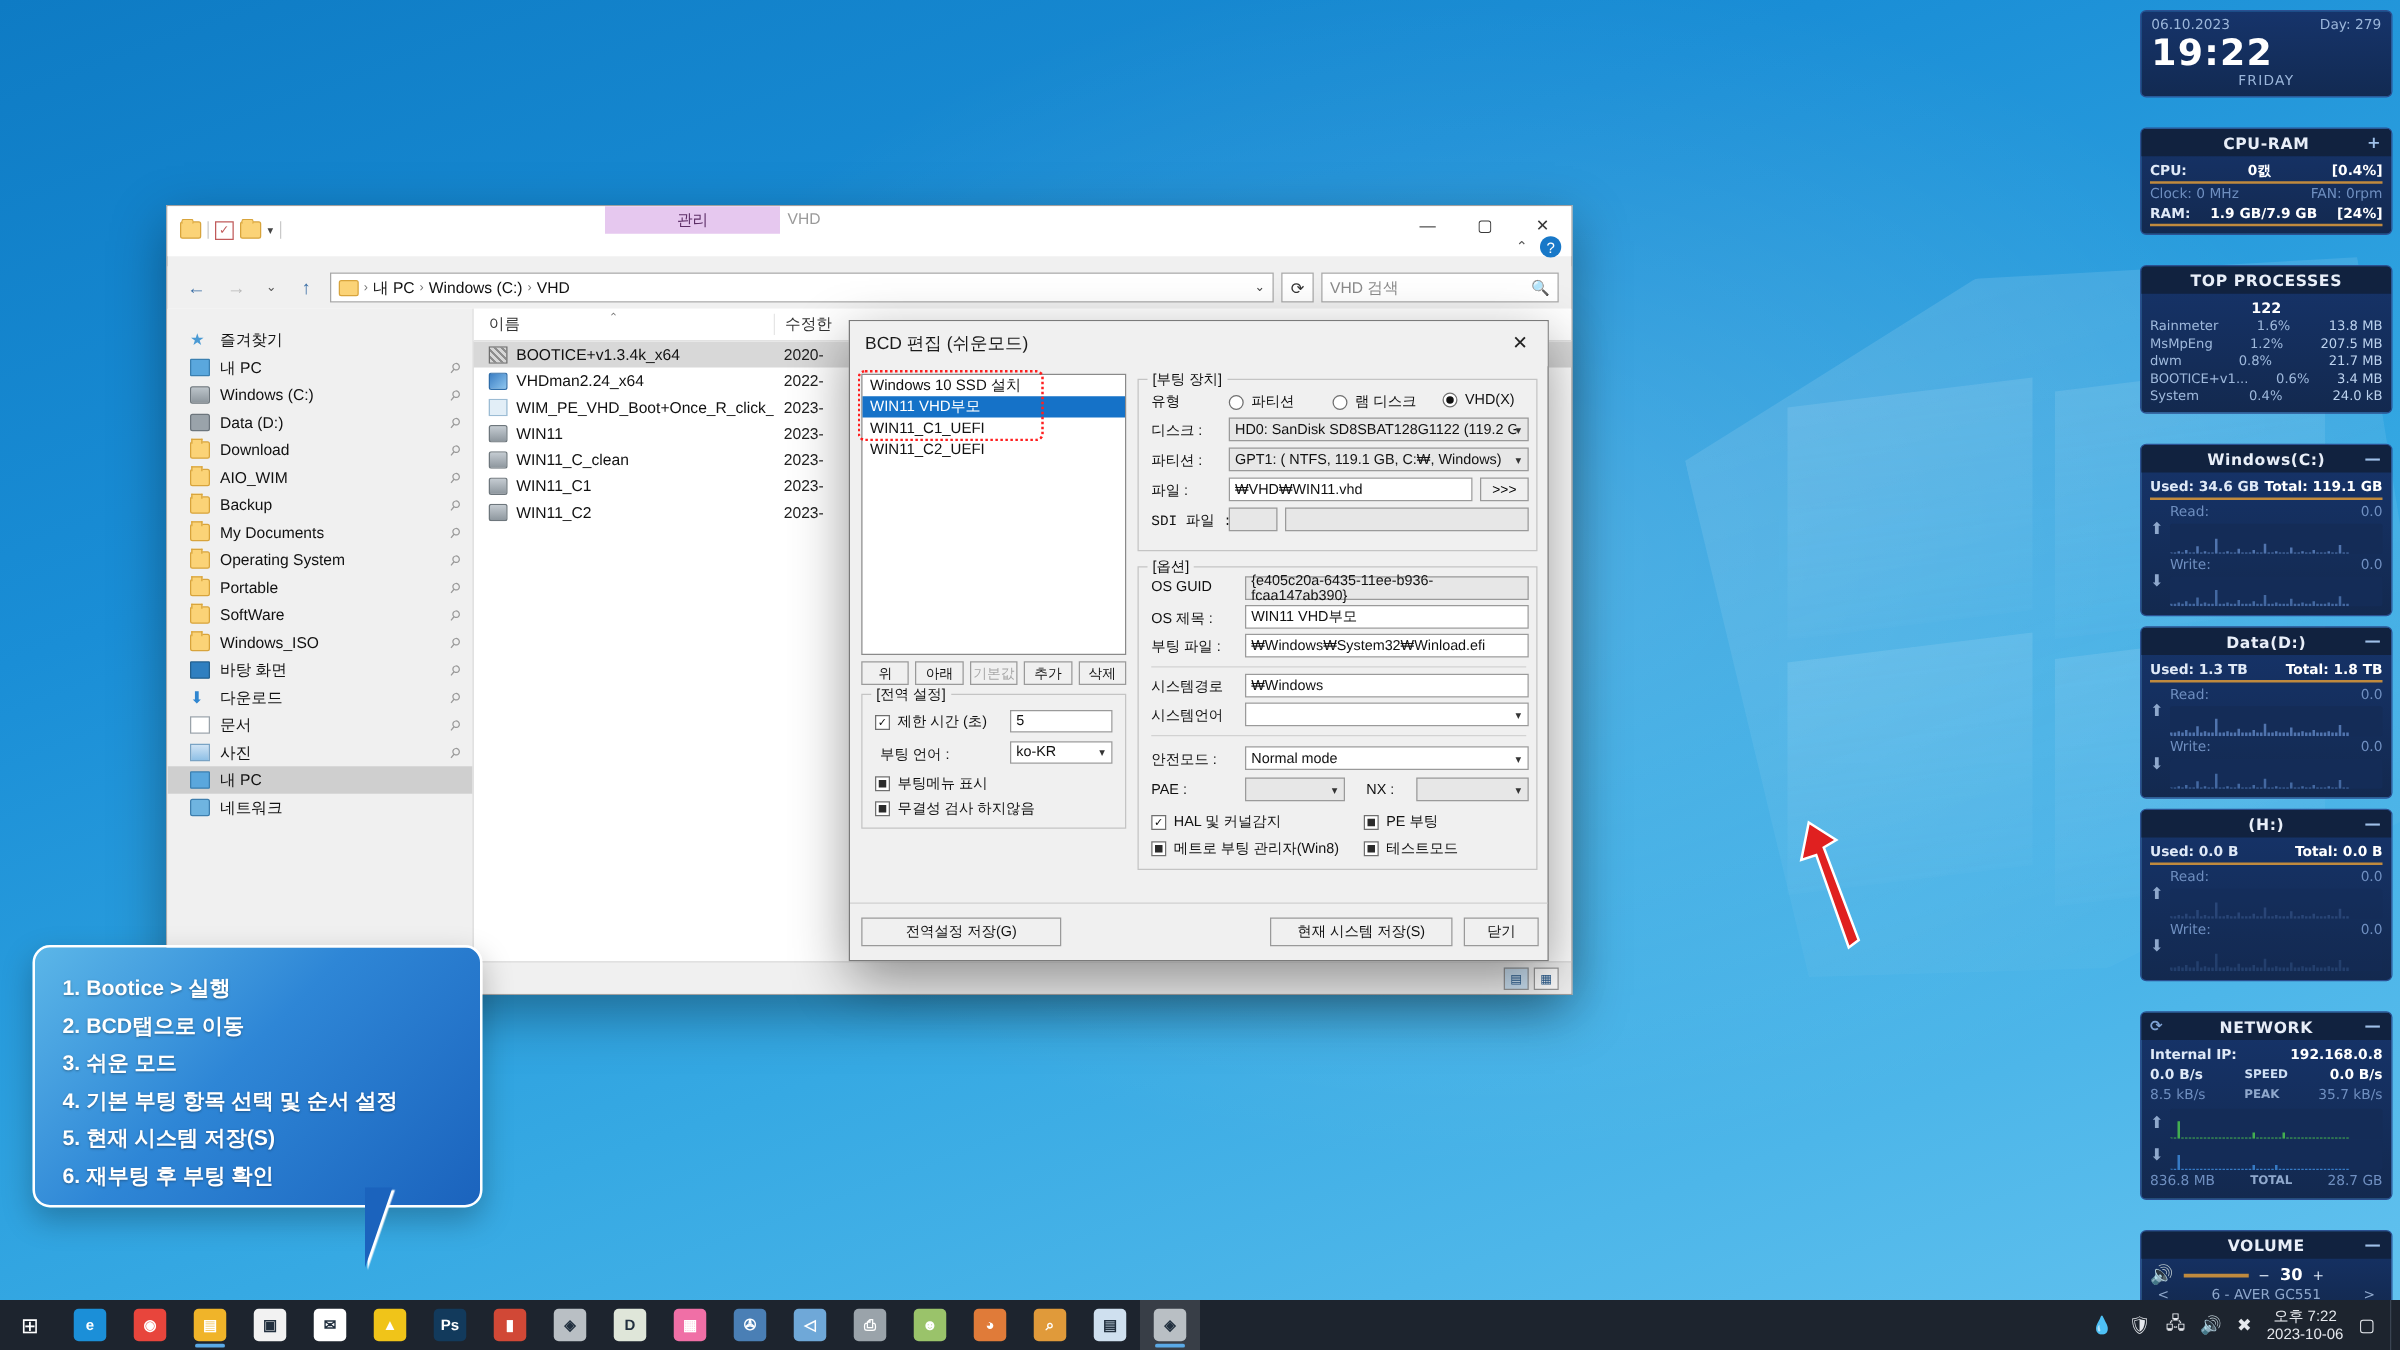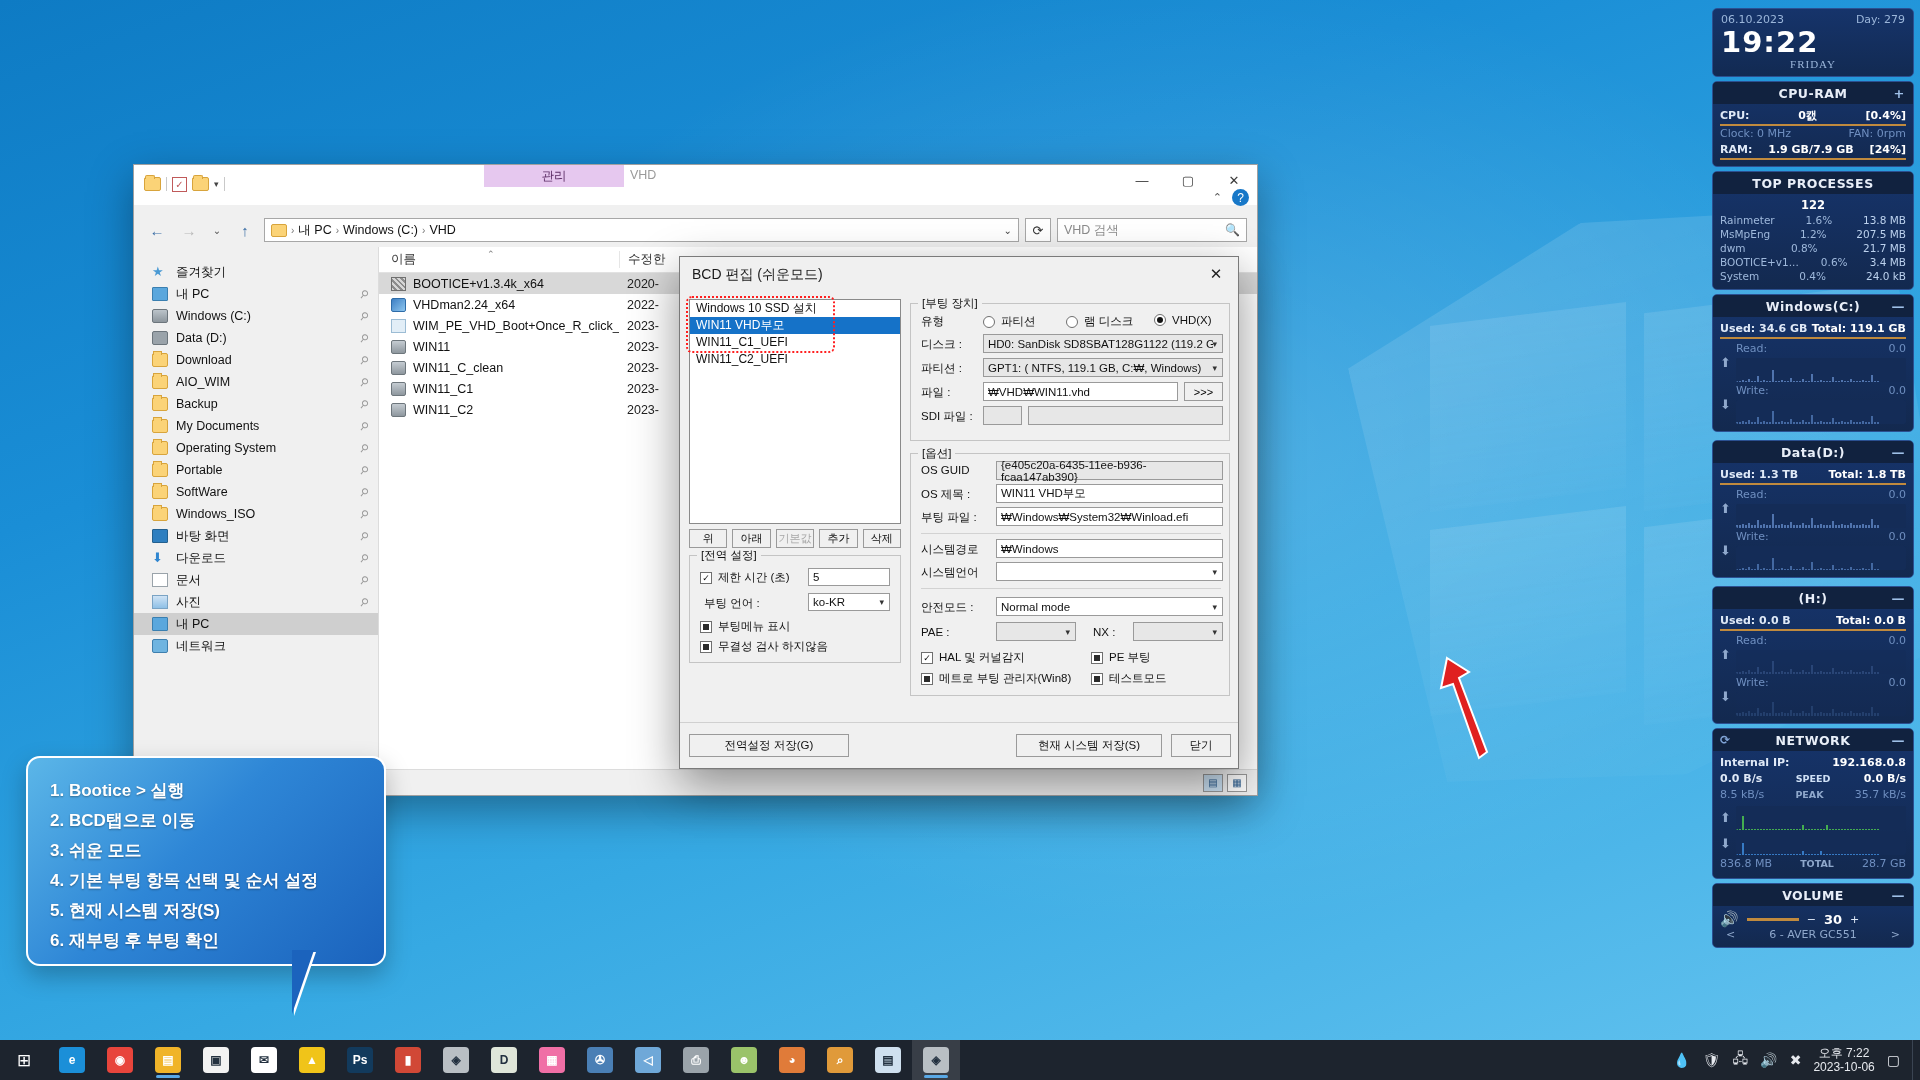--- a/index.html
+++ b/index.html
@@ -147,38 +147,38 @@
   
   .callout{position:absolute;left:26px;top:756px;width:360px;height:210px;
     background:linear-gradient(135deg,#5bb6e8 0%,#2e86d6 45%,#1b63bd 100%);
     border:2px solid #ffffff;border-radius:14px;box-shadow:0 10px 24px rgba(0,0,0,.25);padding:18px 22px;}
   .callout li{list-style:none;color:#fff;font-size:17px;font-weight:bold;line-height:30px;text-shadow:0 1px 2px rgba(0,0,0,.35);}
   .callout-tail{position:absolute;left:292px;top:950px;width:0;height:0;
     border-left:22px solid #1b63bd;border-bottom:64px solid transparent;border-right:26px solid transparent;
     filter:drop-shadow(2px 2px 0 #fff);}
 
   
-  .rain{position:absolute;left:1712px;top:8px;width:202px;display:flex;flex-direction:column;gap:4px;
+  .rain{position:absolute;left:1712px;top:8px;width:202px;display:flex;flex-direction:column;gap:24px;
      font-family:"DejaVu Sans", sans-serif;}
   .card{background:linear-gradient(180deg,#16346b,#13294f);border:1px solid #2b5091;border-radius:5px;overflow:hidden;}
   .card .hd{height:22px;background:#11223f;display:flex;align-items:center;justify-content:center;position:relative;
      color:#e8eef8;font-size:12.5px;font-weight:bold;letter-spacing:.5px;}
   .card .hd .l{position:absolute;left:7px;color:#7fa3d6;font-size:12px;}
   .card .hd .r{position:absolute;right:8px;color:#9fc0e8;font-size:13px;}
   .card .bd{padding:4px 7px 6px;color:#cfe0f5;font-size:11px;}
   .kv{display:flex;justify-content:space-between;align-items:center;line-height:16px;}
   .kv .k{color:#dfe9f7;font-weight:bold;}
   .kv .dim{color:#6f8fc0;font-weight:normal;}
   .kv .v{color:#ffffff;font-weight:bold;}
   .kv .vd{color:#6f8fc0;}
   .ulline{border-bottom:2px solid #c08a3e;}
   .clockcard{background:linear-gradient(180deg,#16346b,#122a52);border:1px solid #2b5091;border-radius:5px;padding:4px 8px 6px;}
   .clockrow{display:flex;justify-content:space-between;color:#9bb6da;font-size:11px;}
   .clocktime{color:#ffffff;font-size:29px;font-weight:bold;line-height:32px;letter-spacing:1px;}
-  .clockday{text-align:center;color:#9bb6da;font-size:11px;letter-spacing:1px;font-family:Liberation Serif, serif;}
+  .clockday{text-align:center;color:#9bb6da;font-size:11px;letter-spacing:1px;}
   .proc{display:flex;justify-content:space-between;line-height:14px;font-size:10.5px;color:#9fb9dc;}
   .proc .p2{color:#9fb9dc;}
   .proc .p3{color:#bcd2ee;}
   .graph{height:24px;background:#142c57;border-radius:2px;margin:1px 0;position:relative;overflow:hidden;}
   .graph i{position:absolute;bottom:0;width:2px;background:#5f87c4;opacity:.8;}
   .graph.g2 i{background:#4f78b4;}
   .ioblock{display:flex;gap:5px;align-items:stretch;}
   .ioarrows{display:flex;flex-direction:column;justify-content:space-around;color:#8fa8cc;font-size:13px;}
   .volrow{display:flex;align-items:center;gap:8px;color:#dfe9f7;}
   .volrow .sp{font-size:15px;color:#cfe0f5;}
@@ -500,21 +500,21 @@
         <span style="overflow:hidden;white-space:nowrap;width:225px;">GPT1: ( NTFS, 119.1 GB, C:₩, Windows)</span>
         <span class="cv">▾</span>
       </div>
 
       <div class="rline" style="left:10px;top:81px;">
         <span class="fld">파일 :</span>
       </div>
       <div class="inp" style="position:absolute;left:72px;top:78px;width:195px;height:19px;">₩VHD₩WIN11.vhd</div>
       <div class="b" style="position:absolute;left:273px;top:78px;width:39px;height:19px;border:1px solid #9a9a9a;background:#f0f0f0;font-size:11px;display:flex;align-items:center;justify-content:center;">&gt;&gt;&gt;</div>
 
-      <div class="rline" style="left:10px;top:105px;">
+      <div class="rline" style="left:10px;top:105px;font-family:Liberation Mono, monospace;">
         <span class="fld">SDI 파일 :</span>
       </div>
       <div class="inp ro" style="position:absolute;left:72px;top:102px;width:39px;height:19px;"></div>
       <div class="inp ro" style="position:absolute;left:117px;top:102px;width:195px;height:19px;"></div>
     </div>
 
     <div class="grp gopt">
       <span class="cap">[옵션]</span>
 
       <div class="rline" style="left:10px;top:10px;">

